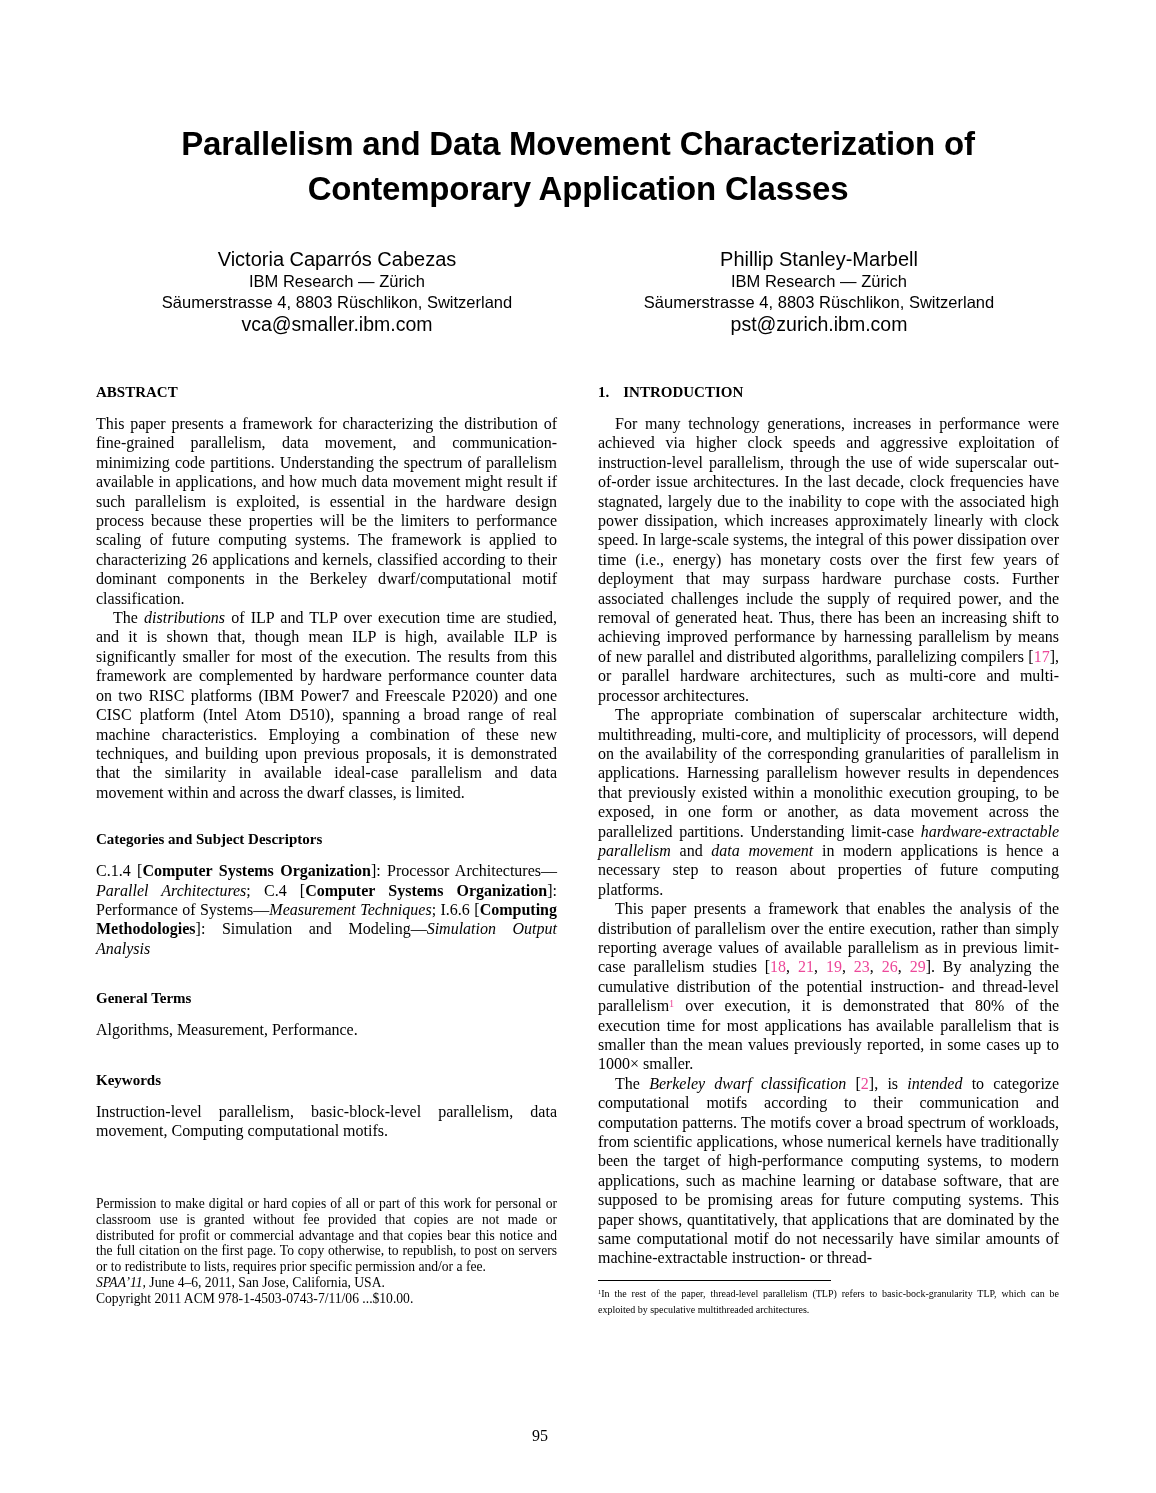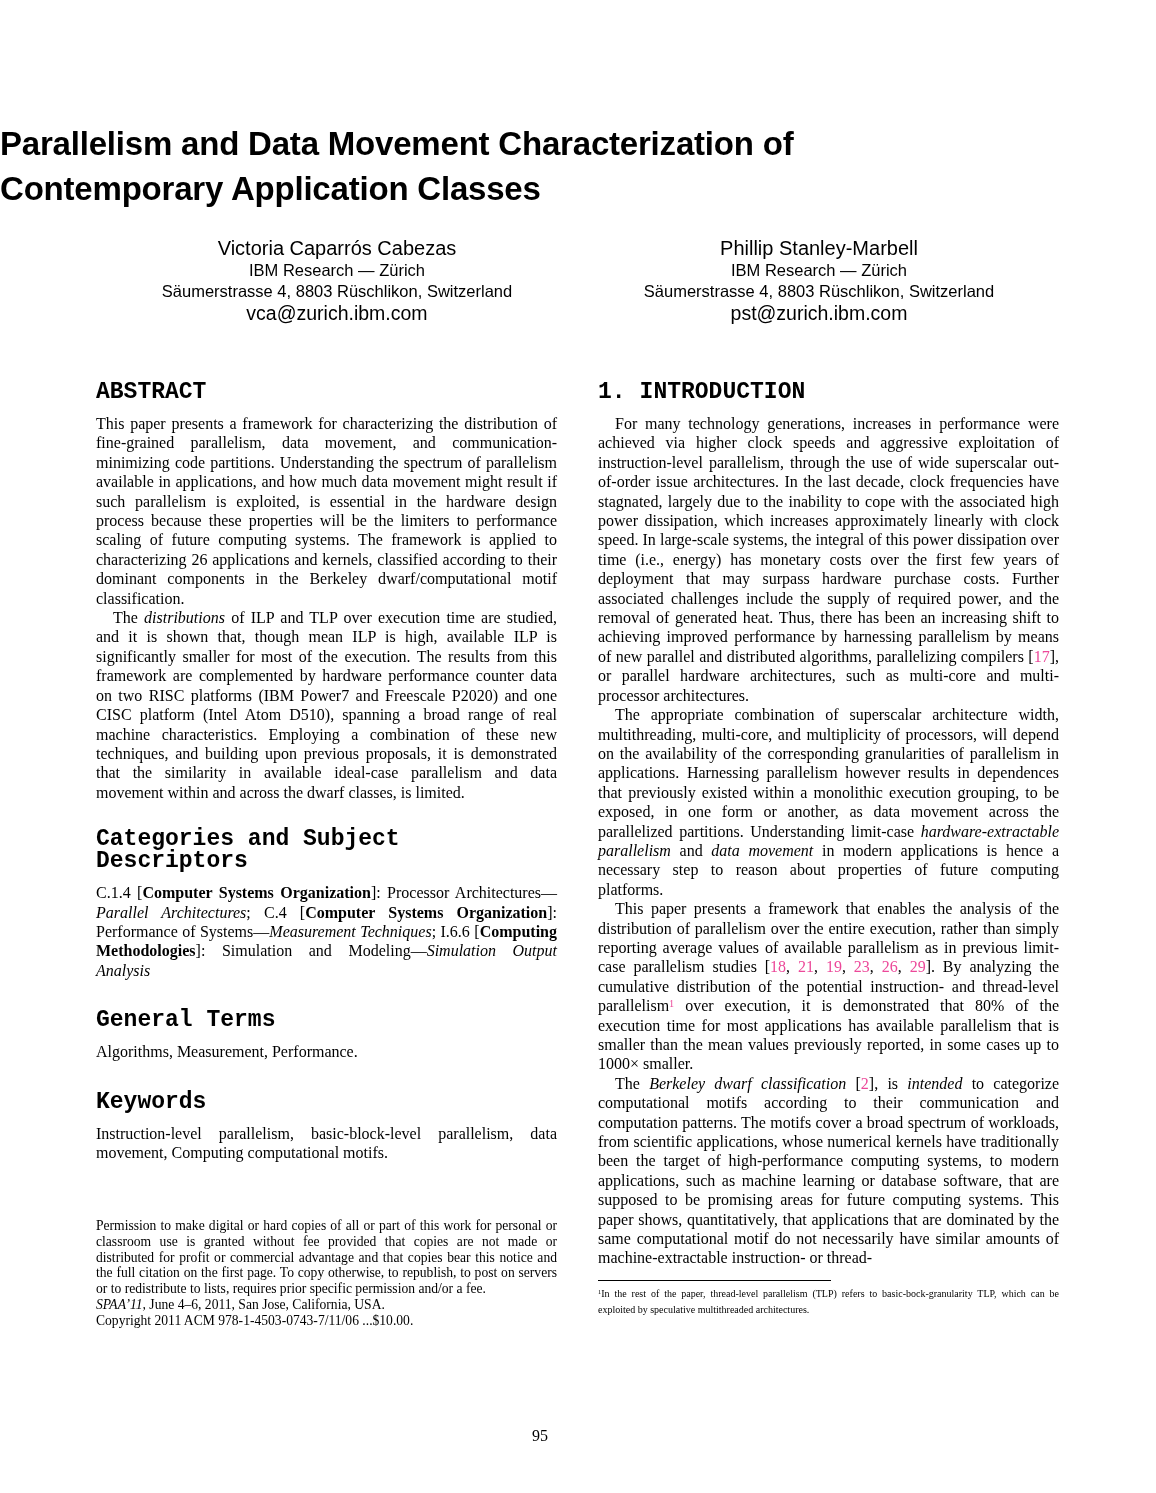--- a/index.html
+++ b/index.html
@@ -13,50 +13,51 @@
     margin: 0 auto;
     background: #ffffff;
     overflow: hidden;
   }
 
   .title-block {
     position: absolute;
     top: 121px;
     left: 0;
     width: 1156px;
+    text-align: center;
     font-family: "Liberation Sans", sans-serif;
     font-weight: bold;
     font-size: 33px;
     line-height: 45px;
     letter-spacing: -0.2px;
   }
 
   .authors-row {
     position: absolute;
-    top: 236px;
+    top: 247px;
     left: 96px;
     width: 964px;
     display: flex;
     font-family: "Liberation Sans", sans-serif;
   }
   .author-col { flex: 1 1 50%; text-align: center; }
   .author-name   { font-size: 20px; line-height: 24px; }
   .author-affil  { font-size: 16.5px; line-height: 21px; }
   .author-email  { font-size: 19.5px; line-height: 23px; }
 
   .col { position: absolute; top: 381px; width: 461px; }
   .col-left  { left: 96px; }
   .col-right { left: 598px; }
 
   .section-heading {
-    font-size: 23px;
+    font-size: 15px;
     font-weight: bold;
     line-height: 22px;
     margin-bottom: 11px;
-    font-family: Liberation Mono, monospace;
+    font-family: Liberation Serif, serif;
   }
   .section-heading .hnum { display: inline-block; margin-right: 14px; }
 
   .mt-categories { margin-top: 26px; }
   .mt-terms     { margin-top: 29px; }
   .mt-keywords  { margin-top: 29px; }
 
   .para {
     font-size: 16px;
     line-height: 19.4px;
@@ -113,21 +114,21 @@
   <div class="title-block">
     <div>Parallelism and Data Movement Characterization of</div>
     <div>Contemporary Application Classes</div>
   </div>
 
   <div class="authors-row">
     <div class="author-col">
       <div class="author-name">Victoria Caparrós Cabezas</div>
       <div class="author-affil">IBM Research — Zürich</div>
       <div class="author-affil">Säumerstrasse 4, 8803 Rüschlikon, Switzerland</div>
-      <div class="author-email">vca@zurich.ibm.com</div>
+      <div class="author-email">vca@smaller.ibm.com</div>
     </div>
     <div class="author-col">
       <div class="author-name">Phillip Stanley-Marbell</div>
       <div class="author-affil">IBM Research — Zürich</div>
       <div class="author-affil">Säumerstrasse 4, 8803 Rüschlikon, Switzerland</div>
       <div class="author-email">pst@zurich.ibm.com</div>
     </div>
   </div>
 
   <div class="col col-left">

